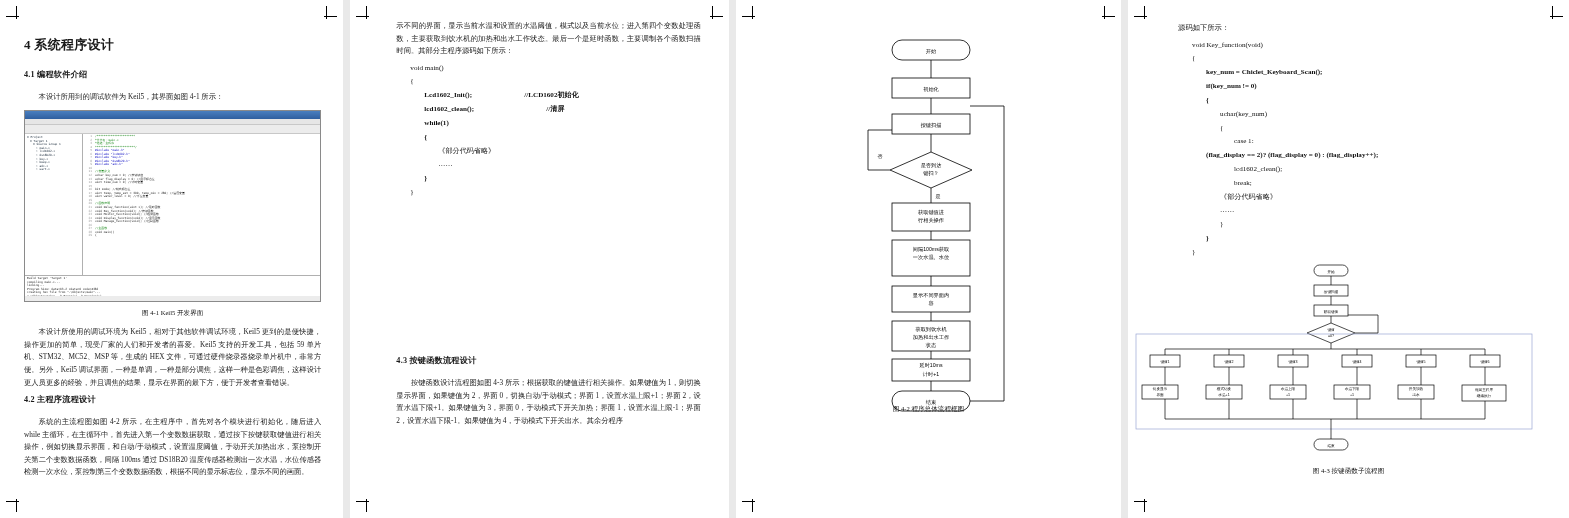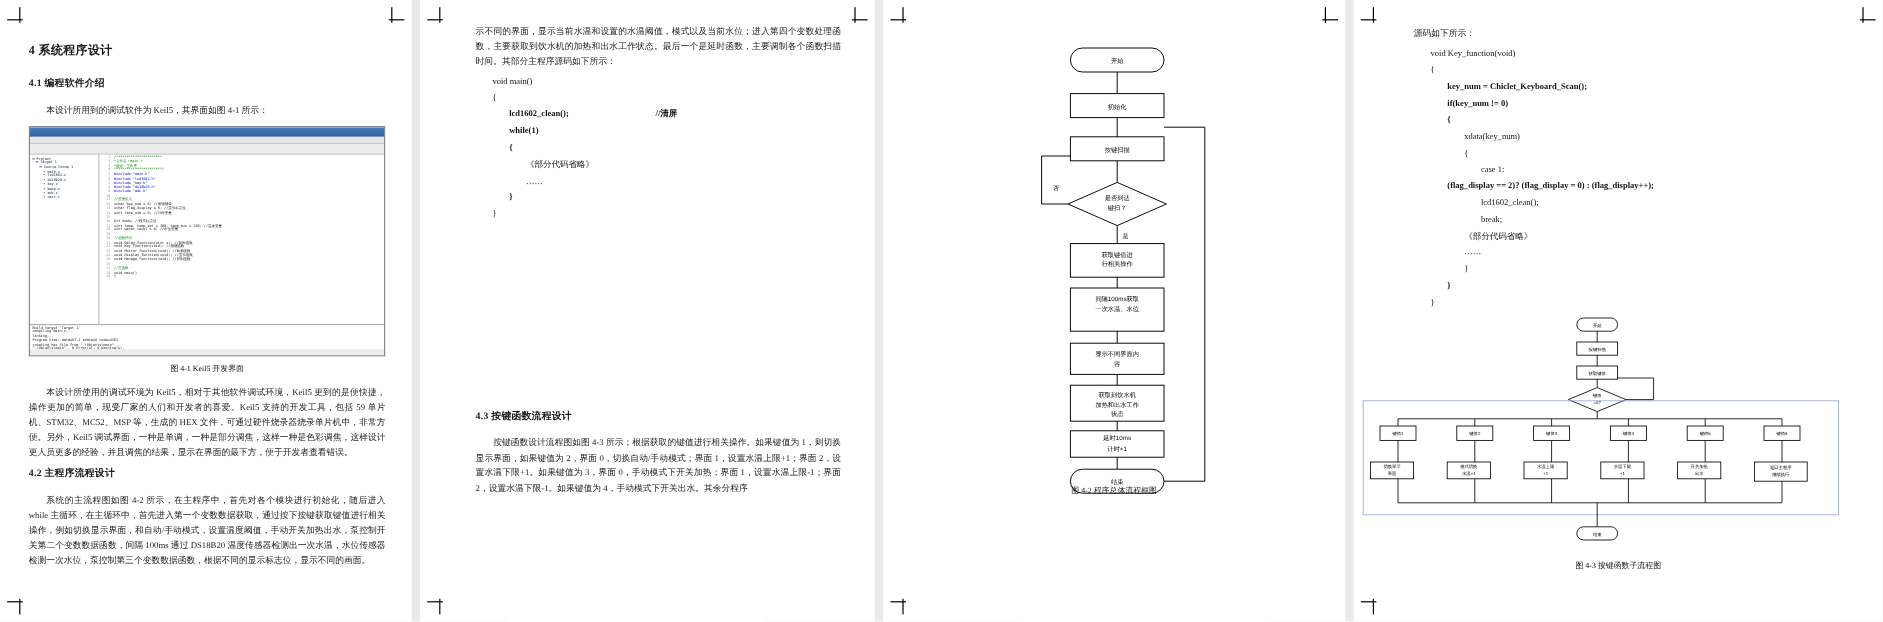--- a/index.html
+++ b/index.html
@@ -35,21 +35,21 @@
 
   .body {
     position: absolute;
     left: 24px; right: 22px;
     top: 18px;
     font-size: 7.3px;
     line-height: 1.72;
     color: #1a1a1a;
     text-align: justify;
   }
-  .h2 { font-size: 10px; font-weight: bold; margin: 0 0 12px 0; letter-spacing: .3px; }
+  .h2 { font-size: 13px; font-weight: bold; margin: 0 0 12px 0; letter-spacing: .3px; }
   .h3 { font-size: 8.2px; font-weight: bold; margin: 4px 0 9px 0; letter-spacing: .2px; }
   .para { text-indent: 2em; margin: 0 0 4px 0; }
   .para.noind { text-indent: 0; }
   .cap { text-align: center; font-size: 6.6px; margin: 5px 0 8px 0; color: #111; }
 
   
   .ide {
     position: relative;
     width: 100%;
     height: 192px;
@@ -284,20 +284,21 @@
     <div class="cmark h" style="right:6px;top:16px;"></div>
     <div class="cmark v" style="right:16px;top:6px;"></div>
     <div class="cmark h" style="left:6px;bottom:16px;"></div>
     <div class="cmark v" style="left:16px;bottom:6px;"></div>
 
     <div class="body" style="top:20px; left:46px; right:28px;">
       <div class="para noind">示不同的界面，显示当前水温和设置的水温阈值，模式以及当前水位；进入第四个变数处理函数，主要获取到饮水机的加热和出水工作状态。最后一个是延时函数，主要调制各个函数扫描时间。其部分主程序源码如下所示：</div>
       <div class="code" id="p2code">
           <div class="row ind1"><span>void main()</span></div>
           <div class="row ind1"><span>{</span></div>
+          <div class="row ind2"><span>Lcd1602_Init();</span><span class="cmt">//LCD1602初始化</span></div>
           <div class="row ind2"><span>lcd1602_clean();</span><span class="cmt2">//清屏</span></div>
           <div class="row ind2"><span></span></div>
           <div class="row ind2"><span>while(1)</span></div>
           <div class="row ind2"><span>{</span></div>
           <div class="row ind3"><span>《部分代码省略》</span></div>
           <div class="row ind3"><span>……</span></div>
           <div class="row ind2"><span>}</span></div>
           <div class="row ind1"><span>}</span></div>
         </div>
       <div style="height:150px;"></div>
@@ -376,21 +377,21 @@
     <div class="cmark v" style="left:16px;bottom:6px;"></div>
 
     <div class="body" style="top:22px; left:50px; right:26px;">
       <div class="para noind">源码如下所示：</div>
       <div class="code" id="p4code">
           <div class="row ind1"><span>void Key_function(void)</span></div>
           <div class="row ind1"><span>{</span></div>
           <div class="row ind2"><span>key_num = Chiclet_Keyboard_Scan();</span></div>
           <div class="row ind2"><span>if(key_num != 0)</span></div>
           <div class="row ind2"><span>{</span></div>
-          <div class="row ind3"><span>xdata(key_num)</span></div>
+          <div class="row ind3"><span>uchar(key_num)</span></div>
           <div class="row ind3"><span>{</span></div>
           <div class="row ind4"><span>case 1:</span></div>
           <div class="row ind2"><span>(flag_display == 2)? (flag_display = 0) : (flag_display++);</span></div>
           <div class="row ind4"><span>lcd1602_clean();</span></div>
           <div class="row ind4"><span>break;</span></div>
           <div class="row ind3"><span>《部分代码省略》</span></div>
           <div class="row ind3"><span>……</span></div>
           <div class="row ind3"><span>}</span></div>
           <div class="row ind2"><span>}</span></div>
           <div class="row ind1"><span>}</span></div>

